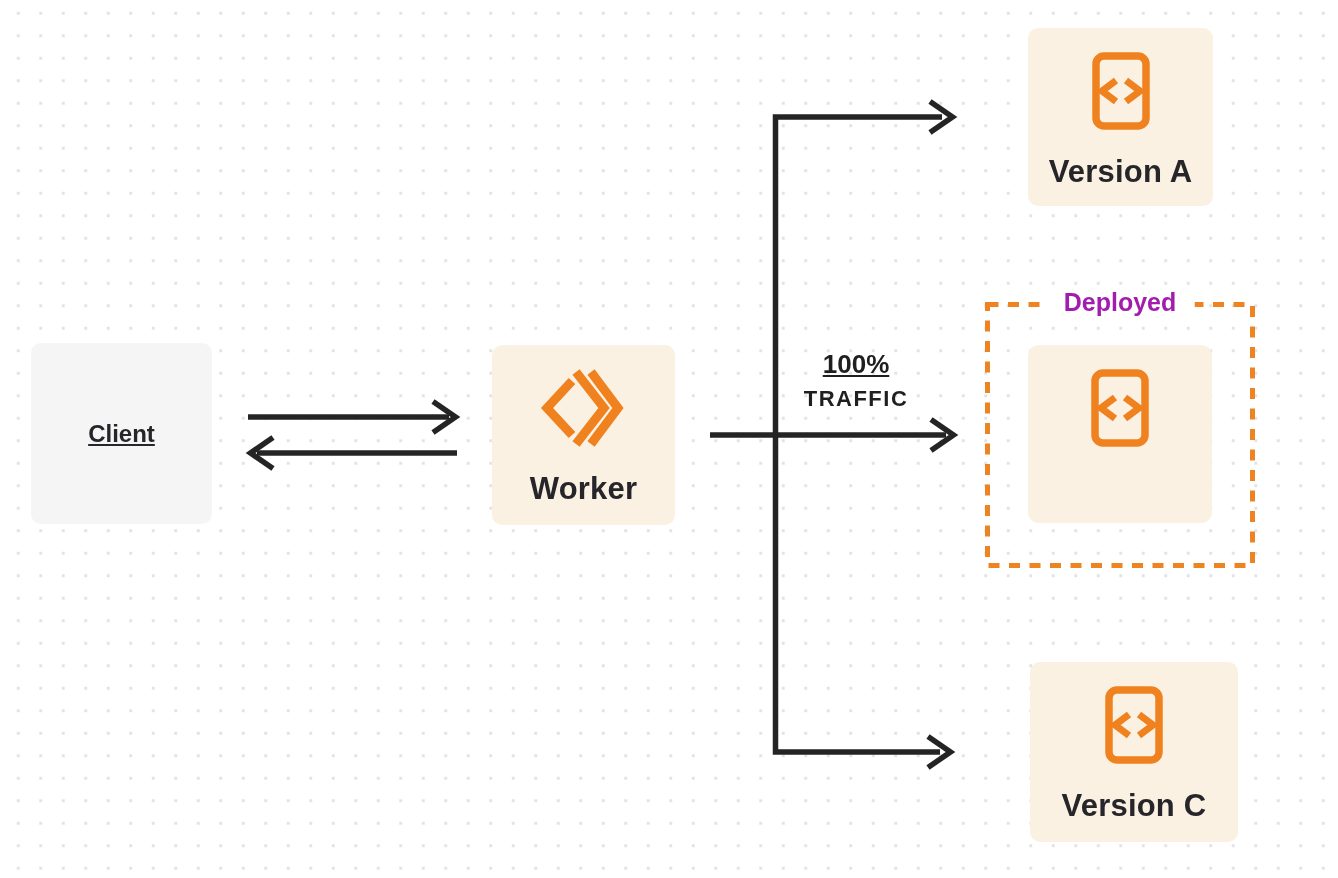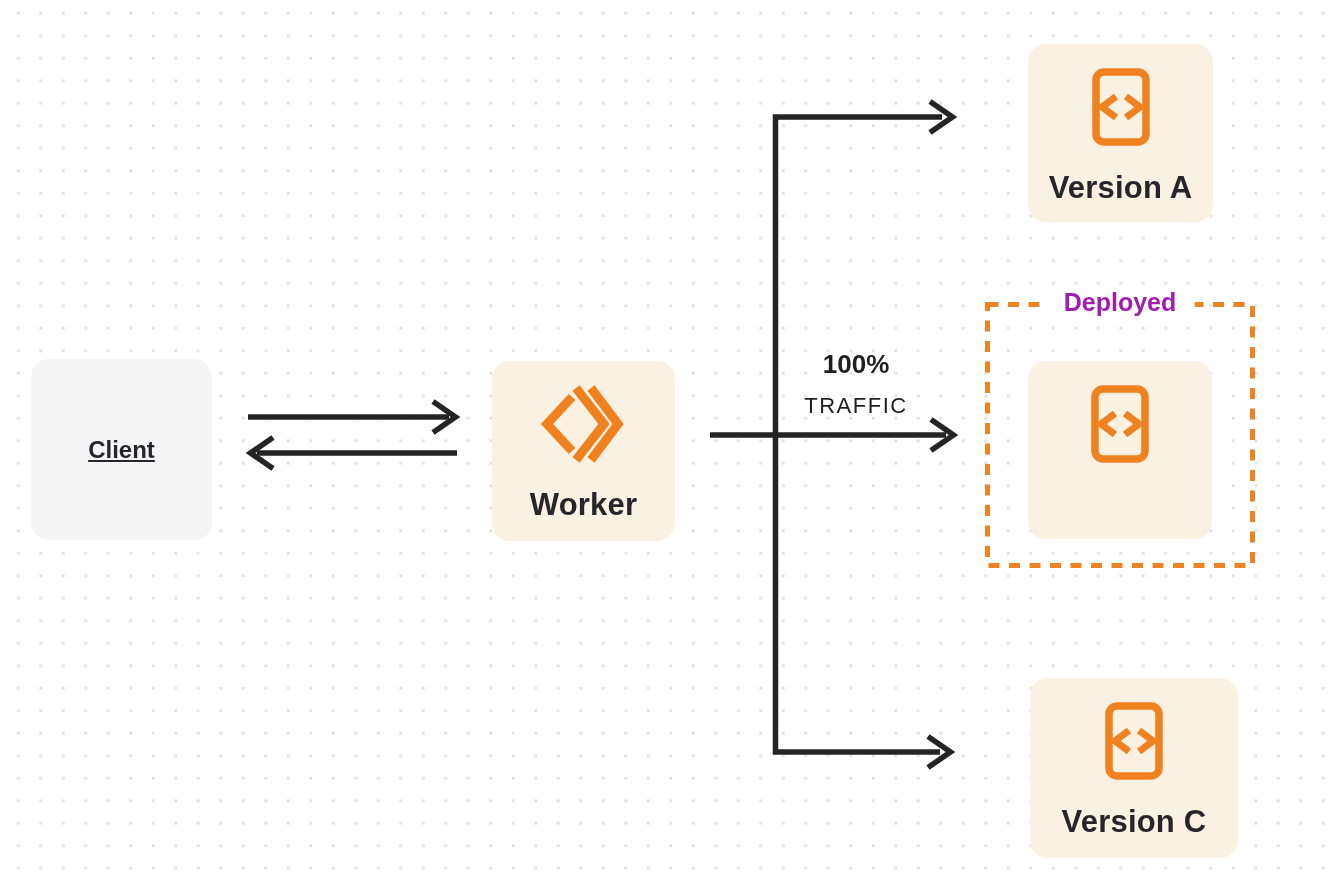--- a/index.html
+++ b/index.html
@@ -9,21 +9,21 @@
     height: 878px;
     background-color: #ffffff;
     background-image: radial-gradient(circle, #e3e3e3 1.6px, rgba(0,0,0,0) 1.8px);
     background-size: 22.5px 22.5px;
     background-position: 7px 2px;
     font-family: "Liberation Sans", sans-serif;
     overflow: hidden;
   }
 
   
-  .node { position: absolute; border-radius: 18px; margin-top: 16px; }
+  .node { position: absolute; border-radius: 10px; }
   .node-cream { background: #fbf1e3; }
   .node-gray  { background: #f5f5f6; }
 
   #node-client   { left: 31px;   top: 343px; width: 181px; height: 181px;
                    display: flex; align-items: center; justify-content: center; }
   #node-worker   { left: 492px;  top: 345px; width: 183px; height: 180px; }
   #node-version-a{ left: 1028px; top: 28px;  width: 185px; height: 178px; }
   #node-version-b{ left: 1028px; top: 345px; width: 184px; height: 178px; }
   #node-version-c{ left: 1030px; top: 662px; width: 208px; height: 180px; }
 
@@ -46,23 +46,23 @@
     background: #ffffff; padding: 0 18px;
     font-size: 25px; font-weight: 700; color: #a21caf;
     line-height: 32px; white-space: nowrap;
   }
 
   
   .traffic-label {
     position: absolute; left: 786px; top: 351px; width: 140px;
     text-align: center; color: #1f1f1f;
   }
-  .traffic-line1 { font-size: 26px; font-weight: 700; line-height: 26px; }
-  .traffic-line2 { font-size: 22px; font-weight: 400; line-height: 22px;
-                   letter-spacing: 1.5px; margin-top: 18px; text-align: center; }
+  .traffic-line1 { font-size: 26px; font-weight: 700; line-height: 26px; text-decoration: underline; }
+  .traffic-line2 { font-size: 22px; font-weight: 700; line-height: 22px;
+                   letter-spacing: 1.5px; margin-top: 11px; text-align: center; }
 
   
   .arrows { position: absolute; left: 0; top: 0; pointer-events: none; }
   .arrow-stroke { stroke: #242424; stroke-width: 5.5; fill: none;
                   stroke-linecap: butt; stroke-linejoin: miter; }
   .orange-stroke { stroke: #f0811f; fill: none; stroke-linecap: butt; stroke-linejoin: miter; }
 </style>
 </head>
 <body>
 

